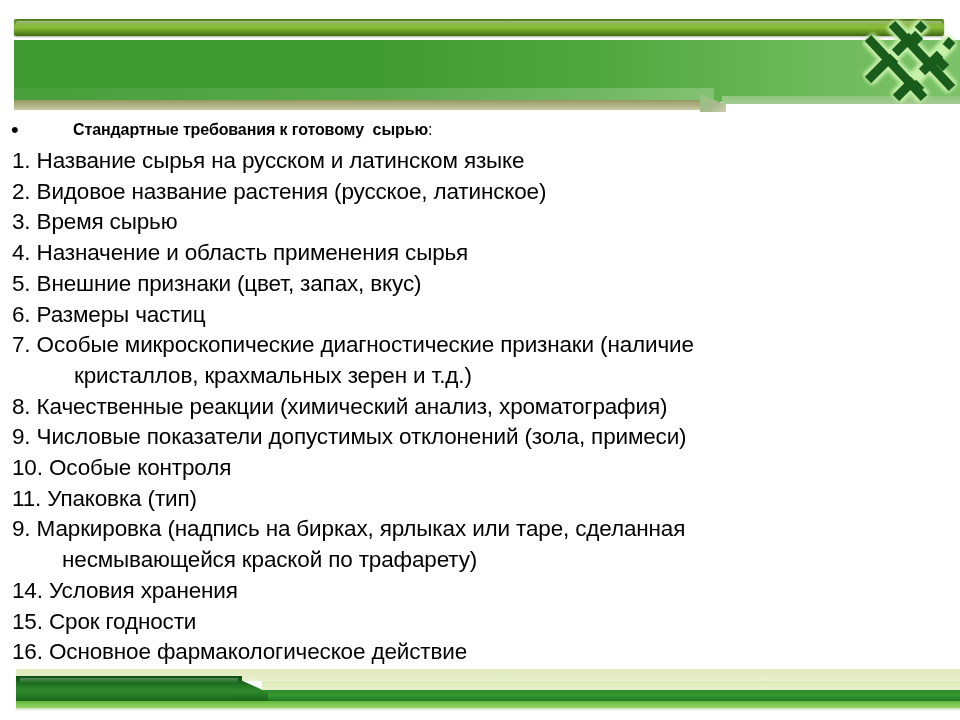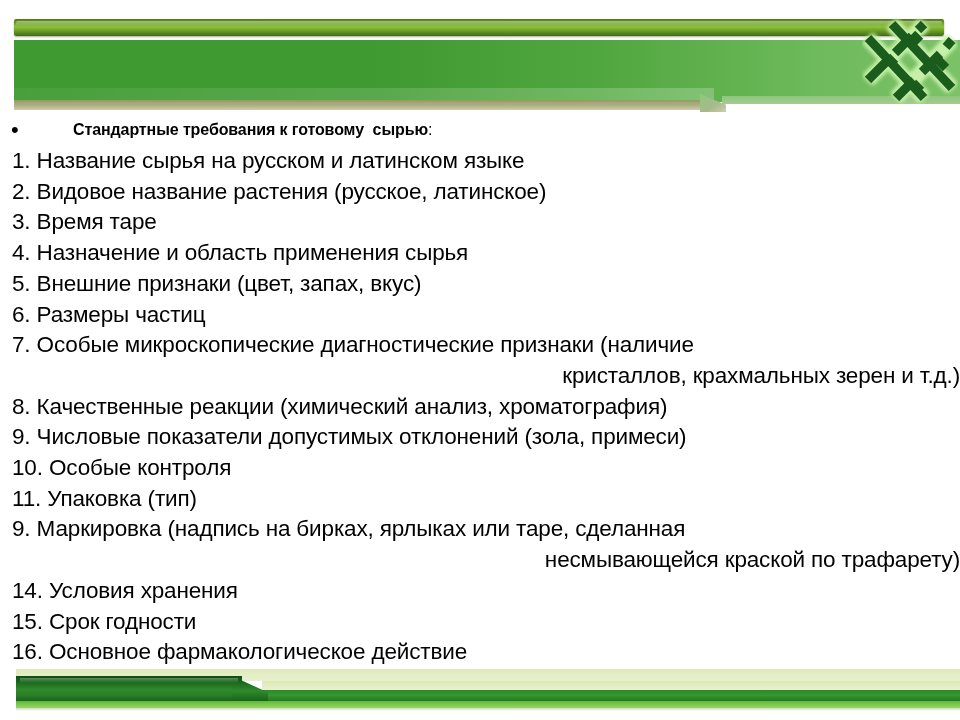--- a/index.html
+++ b/index.html
@@ -167,21 +167,20 @@
     font-size: 22.5px;
     line-height: 30.7px;
     color: #000000;
     padding-left: 12px;
     white-space: pre-wrap;
     letter-spacing: -0.15px;
   }
   .cont-line {
     display: block;
     white-space: pre;
-    text-align: right;
   }
   .cont-line.i62 { padding-left: 62px; }
   .cont-line.i50 { padding-left: 50px; }
 
   
   .footer-zone {
     position: absolute;
     left: 0;
     top: 656px;
     width: 960px;
@@ -331,21 +330,21 @@
 <div class="content">
 
   <div class="title-line">
     <span class="title-bullet">•</span>
     <span class="title-text"><span>Стандартные требования к готовому  сырью</span><span class="title-colon">:</span></span>
   </div>
 
   <ul class="list" id="req-list">
       <li class="list-item"><span>1.</span> <span>Название сырья на русском и латинском языке</span></li>
       <li class="list-item"><span>2.</span> <span>Видовое название растения (русское, латинское)</span></li>
-      <li class="list-item"><span>3.</span> <span>Время таре</span></li>
+      <li class="list-item"><span>3.</span> <span>Время сырью</span></li>
       <li class="list-item"><span>4.</span> <span>Назначение и область применения сырья</span></li>
       <li class="list-item"><span>5.</span> <span>Внешние признаки (цвет, запах, вкус)</span></li>
       <li class="list-item"><span>6.</span> <span>Размеры частиц</span></li>
       <li class="list-item"><span>7.</span> <span>Особые микроскопические диагностические признаки (наличие</span><span class="cont-line i62">кристаллов, крахмальных зерен и т.д.)</span></li>
       <li class="list-item"><span>8.</span> <span>Качественные реакции (химический анализ, хроматография)</span></li>
       <li class="list-item"><span>9.</span> <span>Числовые показатели допустимых отклонений (зола, примеси)</span></li>
       <li class="list-item"><span>10.</span> <span>Особые контроля</span></li>
       <li class="list-item"><span>11.</span> <span>Упаковка (тип)</span></li>
       <li class="list-item"><span>9.</span> <span>Маркировка (надпись на бирках, ярлыках или таре, сделанная</span><span class="cont-line i50">несмывающейся краской по трафарету)</span></li>
       <li class="list-item"><span>14.</span> <span>Условия хранения</span></li>

